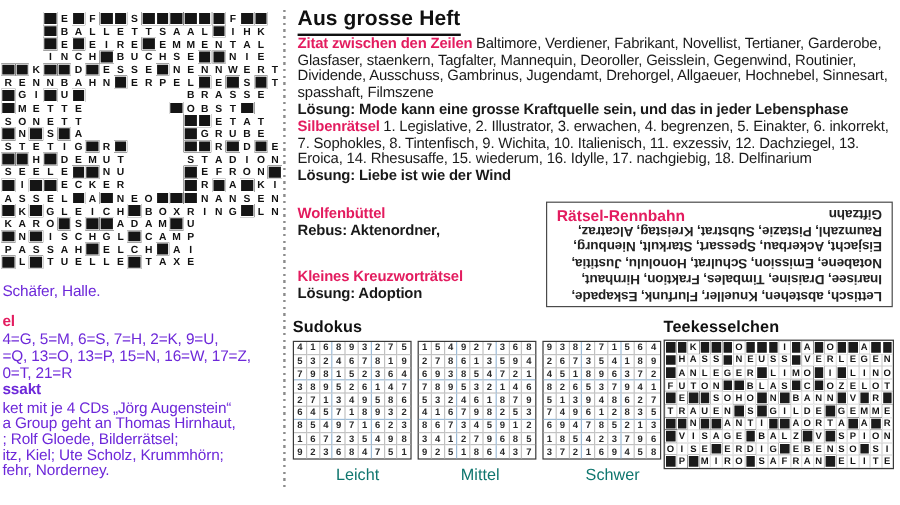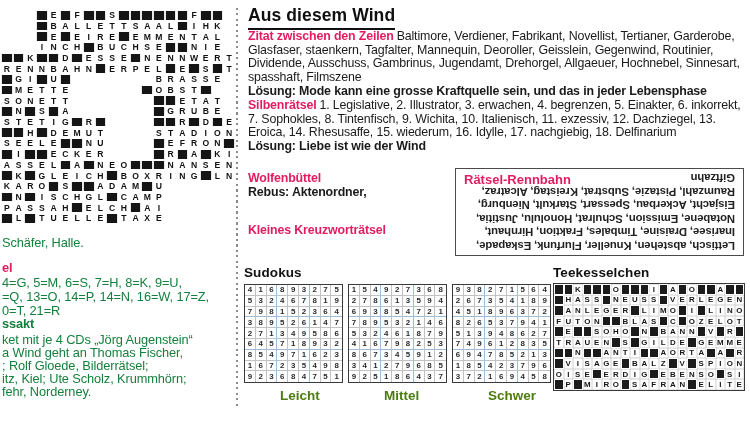--- a/index.html
+++ b/index.html
@@ -6,21 +6,21 @@
   body{width:750px;height:421px;overflow:hidden;font-family:"Liberation Sans",sans-serif;position:relative;color:#1a1a1a;}
   #page{position:absolute;inset:0;background:#fff;}
 
   
   #crossword{position:absolute;left:1px;top:10px;width:235px;height:214px;}
   .cwc{position:absolute;width:11.7px;height:10.68px;display:flex;align-items:center;justify-content:center;
        font-size:8.6px;font-weight:700;color:#111;}
   .cwc.blk{background:#151515;box-shadow:inset 0 0 0 0.9px #fff;}
 
   
-  .lline{position:absolute;left:2px;white-space:nowrap;font-size:12.8px;line-height:13px;color:#15803d;letter-spacing:-0.1px;}
+  .lline{position:absolute;left:2px;white-space:nowrap;font-size:12.8px;line-height:13px;color:#6d28d9;letter-spacing:-0.1px;}
   .lline.red{color:#e31c5f;font-weight:700;}
   .lline.bold{font-weight:700;text-align:right;}
 
   
   #divider{position:absolute;left:236px;top:8px;width:2px;height:399px;
     background-image:repeating-linear-gradient(to bottom,#8b8b8b 0 2px,transparent 2px 5.5px);}
 
   
   #title{position:absolute;left:248px;top:5px;font-size:17.5px;font-weight:700;color:#101010;
          border-bottom:2.6px solid #101010;padding-bottom:2px;letter-spacing:0.1px;}
@@ -41,21 +41,21 @@
 
   
   .sud{position:absolute;top:284px;display:grid;grid-template-columns:repeat(9,10.8px);grid-auto-rows:10.8px;
        border:1.9px solid #3a3a3a;background:#fff;}
   .sud .c{border-right:0.8px solid #c2c2c2;border-bottom:0.8px solid #c2c2c2;box-sizing:border-box;
           display:flex;align-items:center;justify-content:center;font-size:7.9px;font-weight:700;color:#2a2a2a;}
   .sud .c.v3{border-right:1.7px solid #9dbcd8;}
   .sud .c.h3{border-bottom:1.7px solid #9dbcd8;}
   .sud .c.v9{border-right:none;}
   .sud .c.h9{border-bottom:none;}
-  .sudlabel{position:absolute;top:388px;font-size:13.5px;font-weight:700;color:#4d7c0f;padding-left:36px;}
+  .sudlabel{position:absolute;top:388px;font-size:13.5px;font-weight:400;color:#0f766e;padding-left:36px;}
 
   
   #tee{position:absolute;left:553px;top:283px;display:grid;grid-template-columns:repeat(20,9.5px);
        grid-auto-rows:10.6px;border:1.9px solid #3a3a3a;background:#fff;}
   #tee .c{box-shadow:inset 0 0 0 0.5px #cfcfcf;display:flex;align-items:center;justify-content:center;
           font-size:7.9px;font-weight:700;color:#151515;}
   #tee .c.blk{background:#1b1b1b;box-shadow:inset 0 0 0 1px #fff;}
 </style>
 </head>
 <body>
@@ -373,52 +373,53 @@
       <div class="cwc blk" style="left: 105.3px; top: 202.92px;"></div>
       <div class="cwc" style="left: 117px; top: 202.92px;">T</div>
       <div class="cwc" style="left: 128.7px; top: 202.92px;">A</div>
       <div class="cwc" style="left: 140.4px; top: 202.92px;">X</div>
       <div class="cwc" style="left: 152.1px; top: 202.92px;">E</div>
     </div>
 
   <div id="left-text">
       <div class="lline" style="top: 236px;">Schäfer, Halle.</div>
       <div class="lline red" style="top: 261px;">el</div>
-      <div class="lline" style="top: 276px;">4=G, 5=M, 6=S, 7=H, 8=K, 9=U,</div>
-      <div class="lline" style="top: 290px;">=Q, 13=O, 14=P, 14=N, 16=W, 17=Z,</div>
+      <div class="lline" style="top: 276px;">4=G, 5=M, 6=S, 7=H, 2=K, 9=U,</div>
+      <div class="lline" style="top: 290px;">=Q, 13=O, 13=P, 15=N, 16=W, 17=Z,</div>
       <div class="lline" style="top: 304px;">0=T, 21=R</div>
       <div class="lline bold" style="top: 317px;">ssakt</div>
       <div class="lline" style="top: 333px;">ket mit je 4 CDs „Jörg Augenstein“</div>
-      <div class="lline" style="top: 346px;">a Wind geht an Thomas Fischer,</div>
+      <div class="lline" style="top: 346px;">a Group geht an Thomas Hirnhaut,</div>
       <div class="lline" style="top: 359px;">; Rolf Gloede, Bilderrätsel;</div>
       <div class="lline" style="top: 372px;">itz, Kiel; Ute Scholz, Krummhörn;</div>
       <div class="lline" style="top: 385px;">fehr, Norderney.</div>
     </div>
 
   <div id="divider"></div>
 
-  <div id="title">Aus diesem Wind</div>
+  <div id="title">Aus grosse Heft</div>
 
   <div class="para" style="top:30px">
     <span class="red lbl">Zitat zwischen den Zeilen</span><span>Baltimore, Verdiener, Fabrikant, Novellist, Tertianer, Garderobe, Glasfaser, staenkern, Tagfalter, Mannequin, Deoroller, Geisslein, Gegenwind, Routinier, Dividende, Ausschuss, Gambrinus, Jugendamt, Drehorgel, Allgaeuer, Hochnebel, Sinnesart, spasshaft, Filmszene</span><br>
     <span class="b">Lösung: Mode kann eine grosse Kraftquelle sein, und das in jeder Lebensphase</span>
   </div>
 
   <div class="para" style="top:99px">
     <span class="red lbl">Silbenrätsel</span><span>1. Legislative, 2. Illustrator, 3. erwachen, 4. begrenzen, 5. Einakter, 6. inkorrekt, 7. Sophokles, 8. Tintenfisch, 9. Wichita, 10. Italienisch, 11. exzessiv, 12. Dachziegel, 13. Eroica, 14. Rhesusaffe, 15. wiederum, 16. Idylle, 17. nachgiebig, 18. Delfinarium</span><br>
     <span class="b">Lösung: Liebe ist wie der Wind</span>
   </div>
 
   <div class="para subblock" style="top:171px;width:200px">
     <div class="red b">Wolfenbüttel</div>
     <div class="b">Rebus: Aktenordner,</div>
   </div>
 
   <div class="para subblock" style="top:223px;width:200px">
     <div class="red b">Kleines Kreuzworträtsel</div>
+    <div class="b">Lösung: Adoption</div>
   </div>
 
   <div id="rennbahn">
     <div id="rennbahn-title" class="red b">Rätsel-Rennbahn</div>
     <div id="rennbahn-rot">
         <div>Lettisch, abstehen, Knueller, Flurfunk, Eskapade,</div>
         <div>Inarisee, Draisine, Timbales, Fraktion, Hirnhaut,</div>
         <div>Notabene, Emission, Schulrat, Honolulu, Justitia,</div>
         <div>Eisjacht, Ackerbau, Spessart, Starkult, Nienburg,</div>
         <div>Raumzahl, Pistazie, Substrat, Kreistag, Alcatraz,</div>

